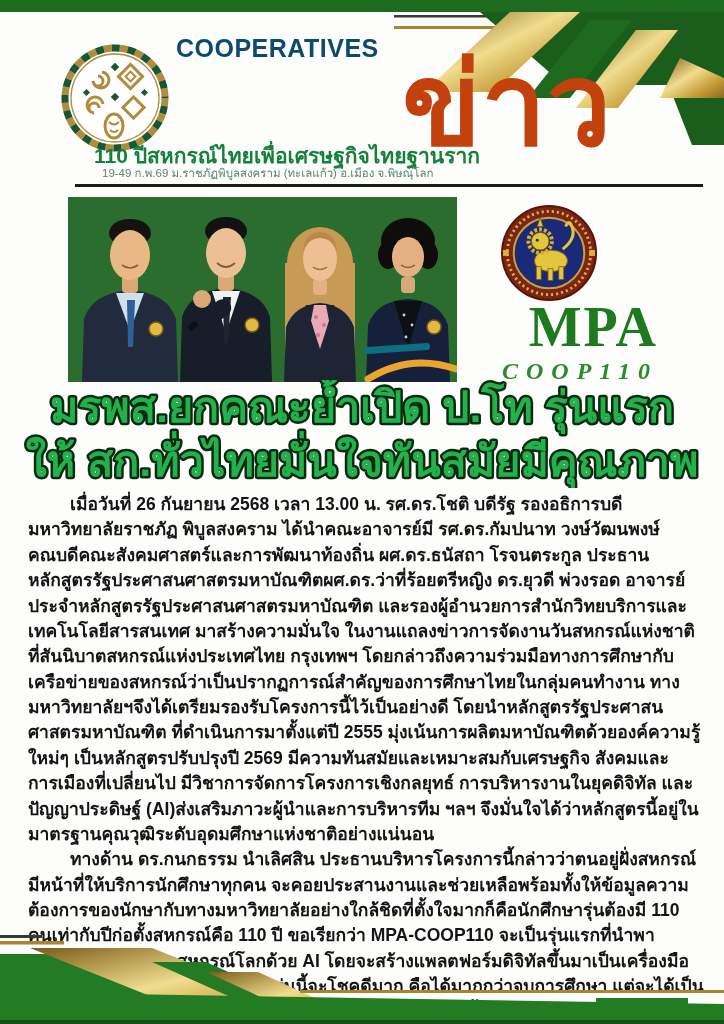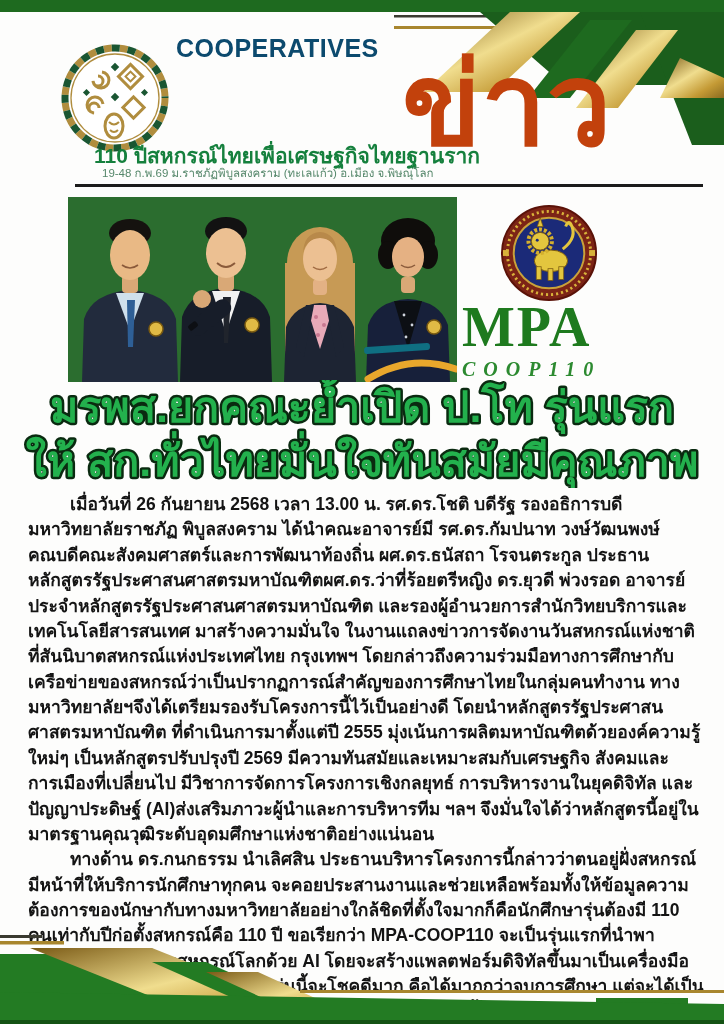--- a/index.html
+++ b/index.html
@@ -24,23 +24,23 @@
           background:repeating-linear-gradient(45deg,transparent 0 3px,#c9a23a 3px 6px);}
   .flame{position:absolute;top:-16px;right:18px;}
   .news-word{position:absolute;left:402px;top:40px;width:320px;font-size:116px;line-height:130px;font-weight:bold;color:#c2410c;white-space:nowrap;}
   .tagline{position:absolute;left:94px;top:139px;font-size:21px;font-weight:bold;color:#15803d;white-space:nowrap;}
   .event-line{position:absolute;left:102px;top:164px;font-size:11.5px;color:#55876a;white-space:nowrap;}
   .divider{position:absolute;left:75px;top:184px;width:628px;height:3px;background:#1b1b1b;}
 
   
   .photo{position:absolute;left:68px;top:197px;width:389px;height:185px;}
   .seal{position:absolute;left:500px;top:204px;width:98px;height:98px;}
-  .mpa-block{position:absolute;left:462px;top:300px;width:196px;text-align:left;}
+  .mpa-block{position:absolute;left:462px;top:300px;width:196px;text-align:right;}
   .mpa-word{font-family:"Liberation Serif","DejaVu Serif",serif;font-size:56px;line-height:54px;font-weight:bold;color:#1e7a1e;letter-spacing:2px;}
-  .coop110-word{font-family:"Liberation Serif","DejaVu Serif",serif;font-size:20px;font-style:italic;font-weight:bold;color:#2c8a30;letter-spacing:8px;margin-top:4px;}
+  .coop110-word{font-family:"Liberation Serif","DejaVu Serif",serif;font-size:24px;font-style:italic;font-weight:bold;color:#2c8a30;letter-spacing:8px;margin-top:4px;}
 
   
   .headline-svg{position:absolute;left:0;top:380px;width:724px;height:108px;}
 
   
   .article{position:absolute;left:28px;top:492px;width:676px;font-size:17.5px;line-height:1.45;font-weight:bold;color:#141414;}
   .article p{margin:0;text-indent:42px;}
 </style>
 </head>
 <body>
@@ -90,21 +90,21 @@
     </g>
   </svg>
 
   <div class="expo-block">
     <div class="coop-word">COOPERATIVES</div>
   </div>
 
   <div class="news-word">ข่าว</div>
 
   <div class="tagline">110 ปีสหกรณ์ไทยเพื่อเศรษฐกิจไทยฐานราก</div>
-  <div class="event-line">19-48 ก.พ.69 ม.ราชภัฏพิบูลสงคราม (ทะเลแก้ว) อ.เมือง จ.พิษณุโลก</div>
+  <div class="event-line">19-49 ก.พ.69 ม.ราชภัฏพิบูลสงคราม (ทะเลแก้ว) อ.เมือง จ.พิษณุโลก</div>
   <div class="divider"></div>
 
   <svg class="photo" viewBox="0 0 389 185">
     <rect x="0" y="0" width="389" height="185" fill="#2b6d2f"></rect>
 
     <g>
       <path d="M14,185 L16,122 Q24,96 62,93 Q100,96 108,122 L110,185 Z" fill="#222b3d"></path>
       <polygon points="48,96 76,96 62,134" fill="#cfe0ec"></polygon>
       <polygon points="59,103 67,103 65,150 60,150" fill="#2e5f96"></polygon>
       <rect x="54" y="78" width="16" height="18" rx="4" fill="#d9a876"></rect>

